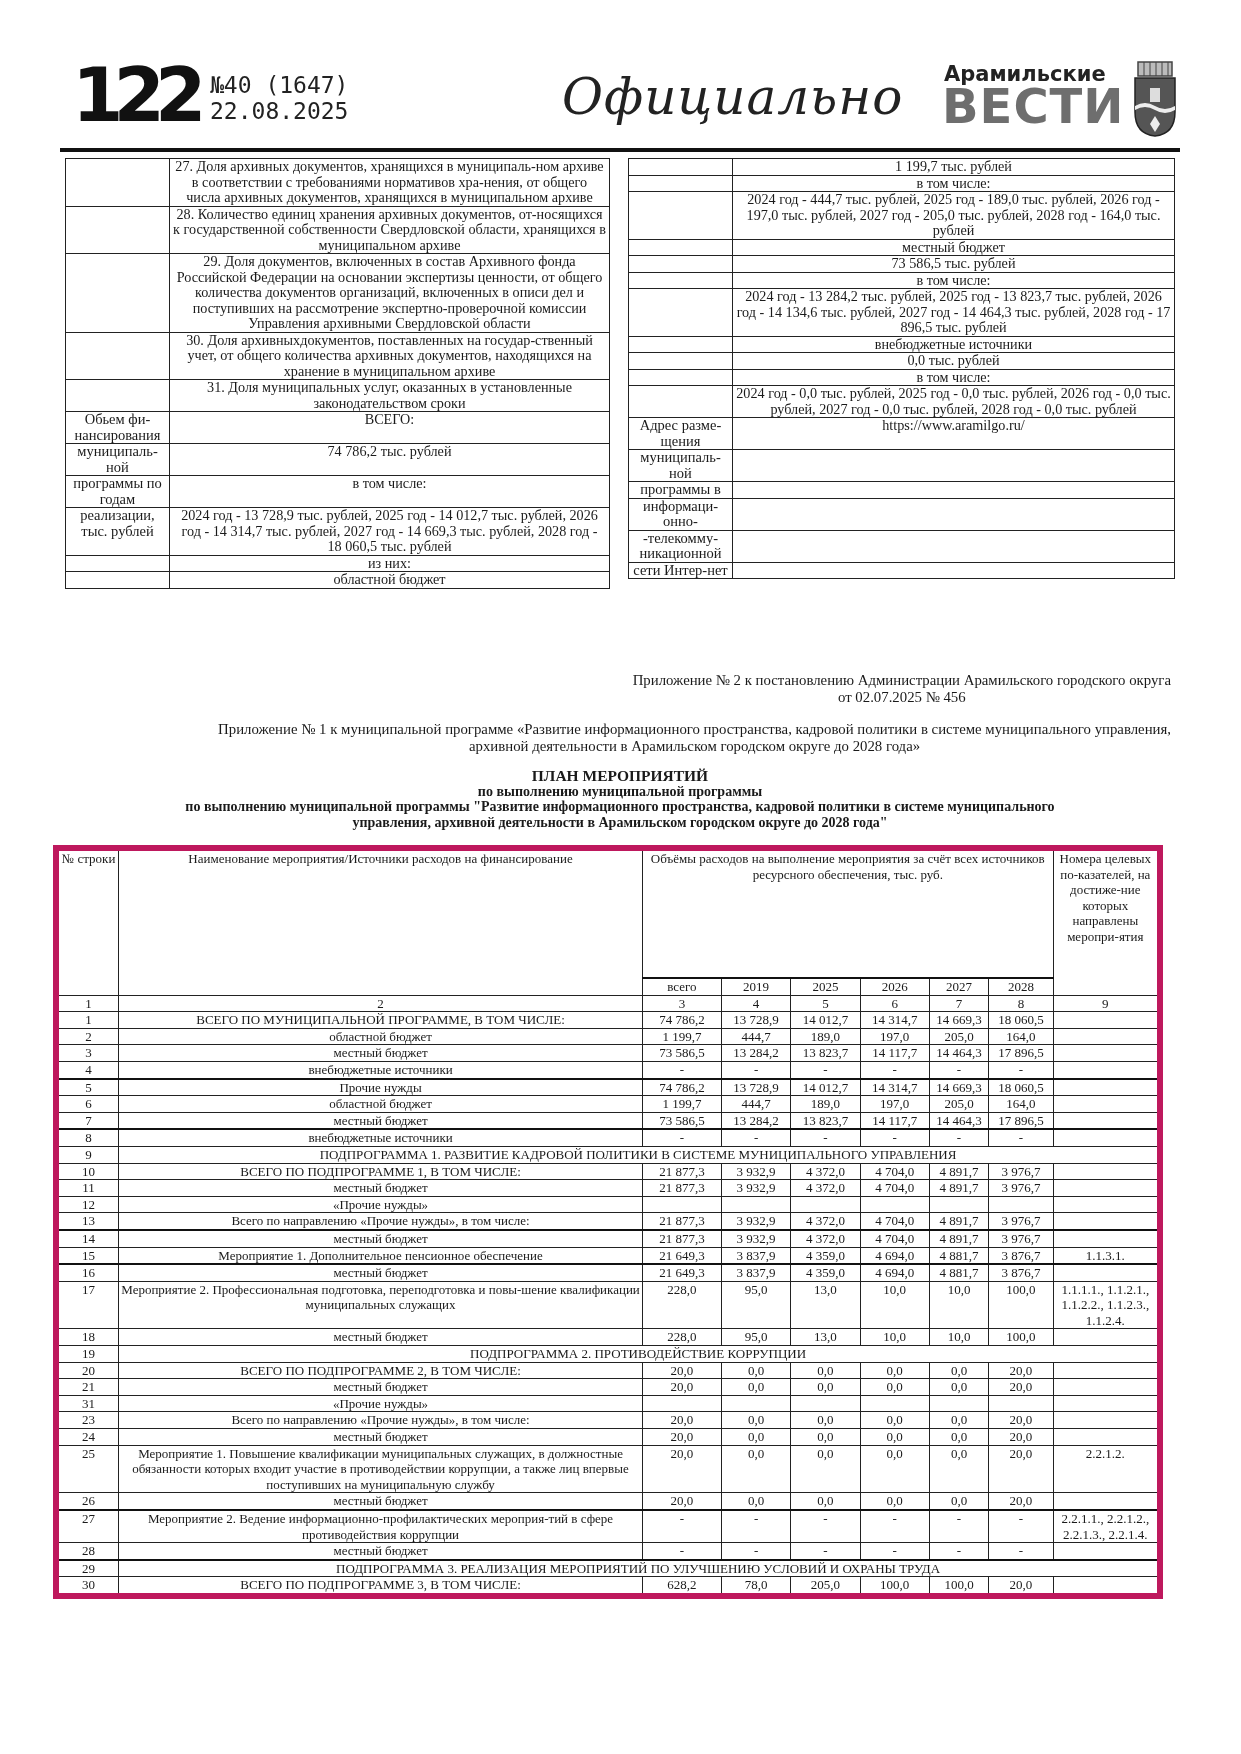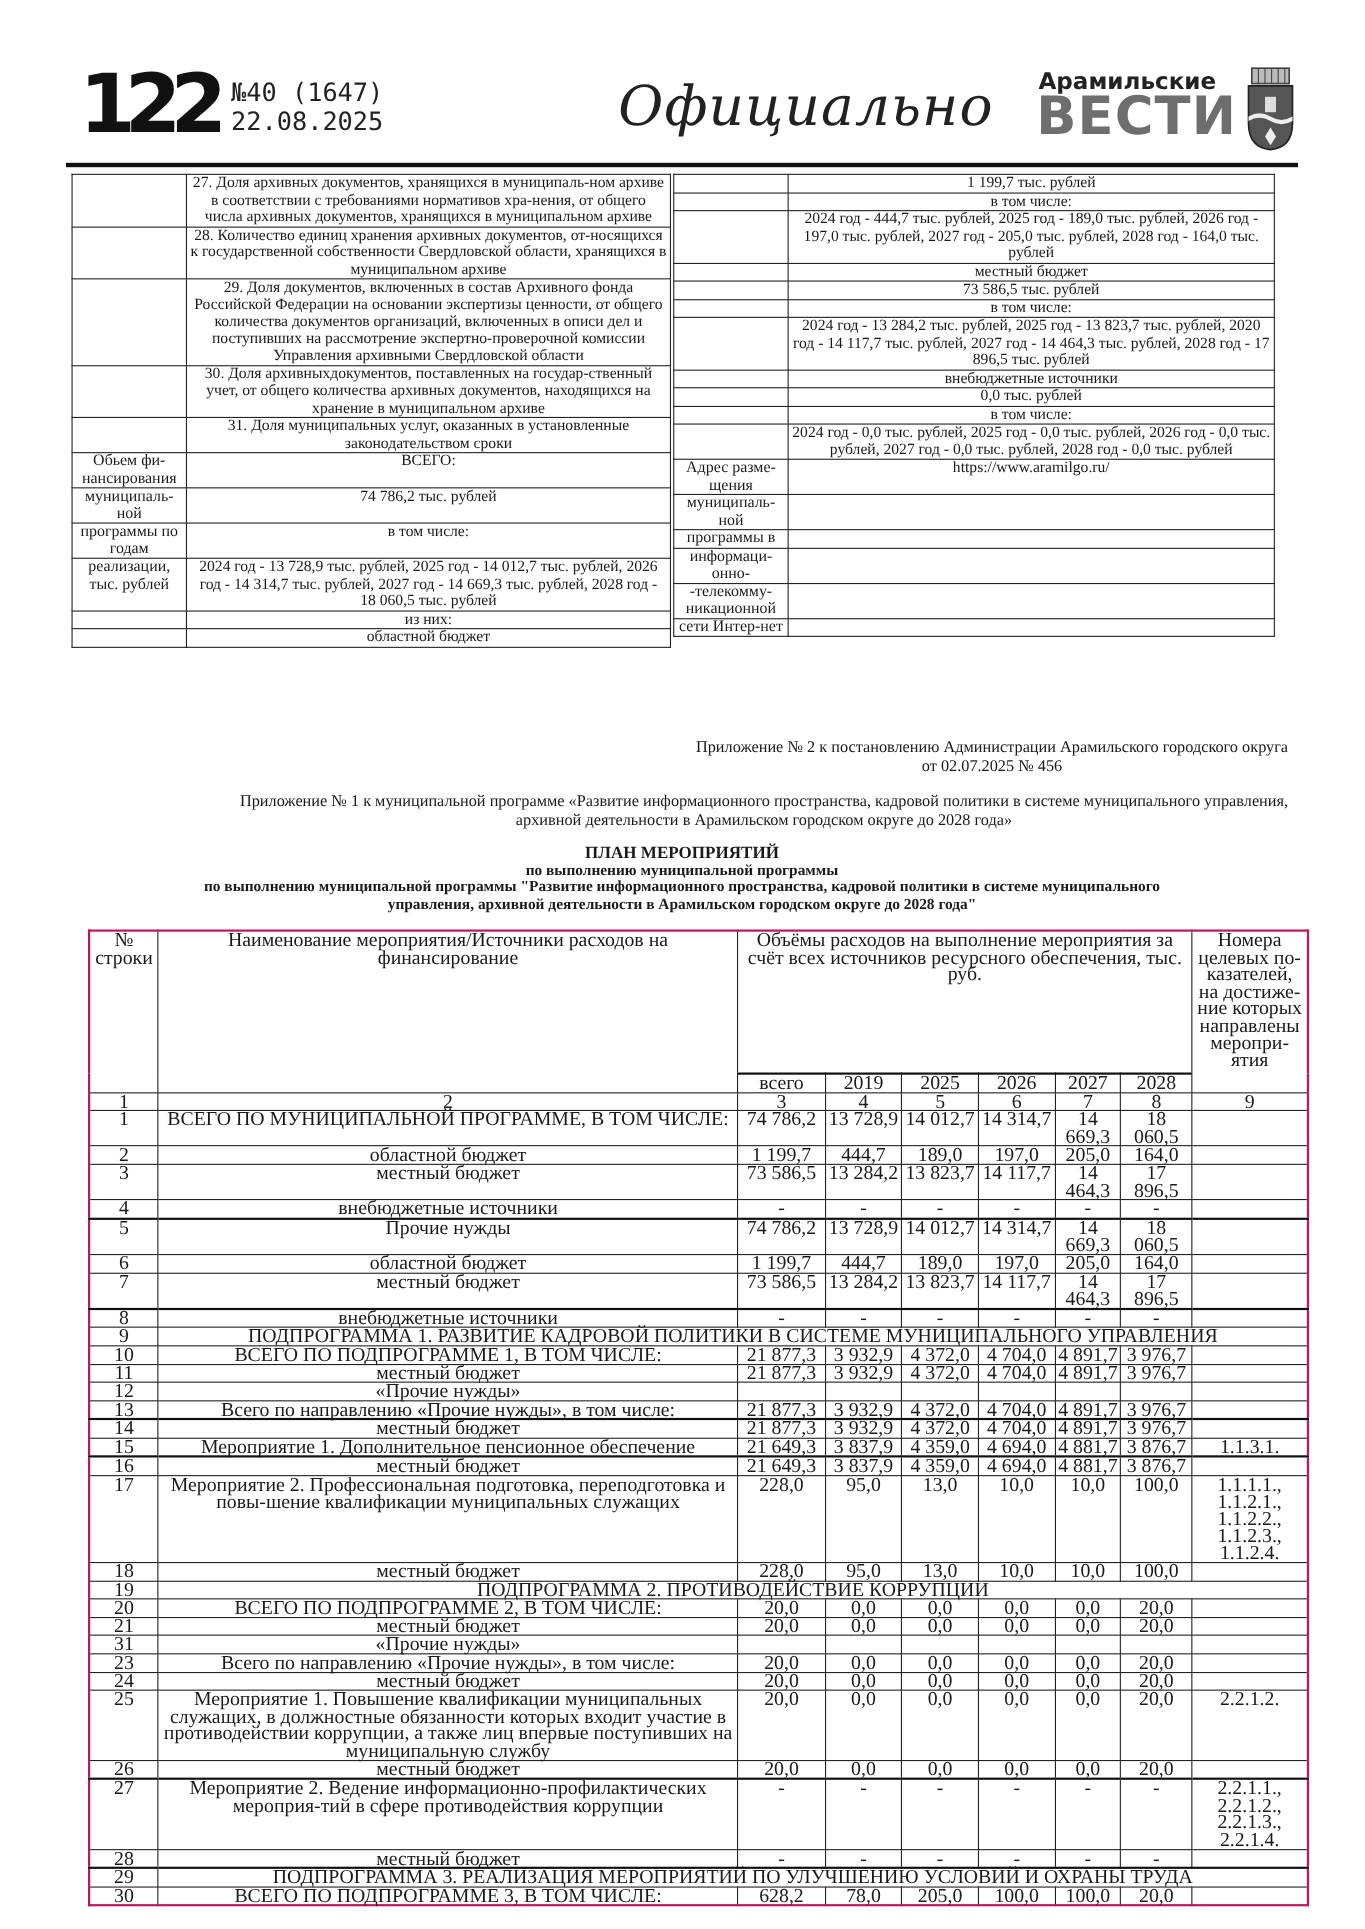--- a/index.html
+++ b/index.html
@@ -15,29 +15,29 @@
   .coat { position:absolute; left:1060px; top:8px; width:46px; height:78px; }
   .hdr-rule { position:absolute; left:60px; top:148px; width:1120px; height:4px; background:#111; }
 
   
   table { border-collapse:collapse; position:absolute; font-family:"Liberation Serif", serif; font-size:14.2px; line-height:15.5px;padding-left:43px; }
   td { border:1.2px solid #222; padding:0 3px; text-align:center; vertical-align:top; }
   .lbl { font-size:14.5px; }
 
   #top-left { left:65px; top:158px; width:545px; }
   #top-left col.c1 { width:104px; }
-  #top-right { left:612px; top:158px; width:547px; }
+  #top-right { left:628px; top:158px; width:547px; }
   #top-right col.c1 { width:104px; }
 
   
   .cap { position:absolute; right:70px; text-align:center; font-family:"Liberation Serif", serif; font-size:14.8px; line-height:17px; }
   .title-block { position:absolute; left:60px; width:1120px; text-align:center; font-family:"Liberation Serif", serif; font-weight:bold; line-height:15.5px; }
 
   
-  #plan { left:80px; top:845px; width:1110px; font-size:18px; line-height:15.6px; border:2px solid #be185d; }
+  #plan { left:53px; top:845px; width:1110px; font-size:13px; line-height:15.6px; border:6px solid #be185d; }
   #plan td { padding:0 2px; vertical-align:top; }
   #plan td.num { text-align:center; }
   #plan td.name { text-align:center; }
   #plan td.val { text-align:center; }
   #plan td.tgt { text-align:center; }
   #plan tr.thick td { border-top:2.4px solid #111; }
 </style>
 </head>
 <body>
 
@@ -139,21 +139,21 @@
       <tr>
         <td class="lbl"></td>
         <td>73 586,5 тыс. рублей</td>
       </tr>
       <tr>
         <td class="lbl"></td>
         <td>в том числе:</td>
       </tr>
       <tr>
         <td class="lbl"></td>
-        <td>2024 год - 13 284,2 тыс. рублей,  2025 год - 13 823,7 тыс. рублей,  2020 год - 14 117,7 тыс. рублей,  2027 год - 14 464,3 тыс. рублей,  2028 год - 17 896,5 тыс. рублей</td>
+        <td>2024 год - 13 284,2 тыс. рублей,  2025 год - 13 823,7 тыс. рублей,  2026 год - 14 134,6 тыс. рублей,  2027 год - 14 464,3 тыс. рублей,  2028 год - 17 896,5 тыс. рублей</td>
       </tr>
       <tr>
         <td class="lbl"></td>
         <td>внебюджетные источники</td>
       </tr>
       <tr>
         <td class="lbl"></td>
         <td>0,0 тыс. рублей</td>
       </tr>
       <tr>

